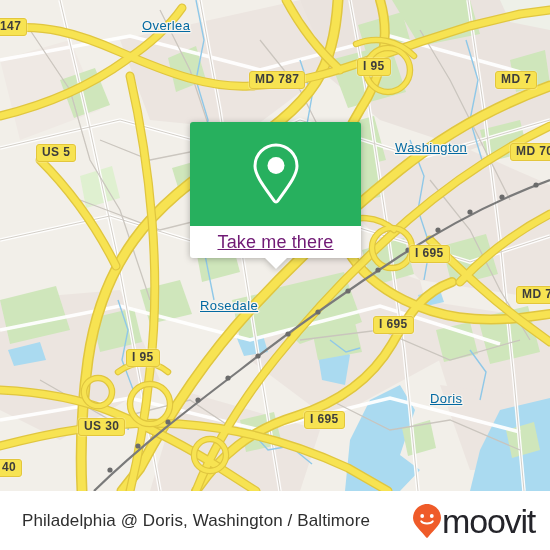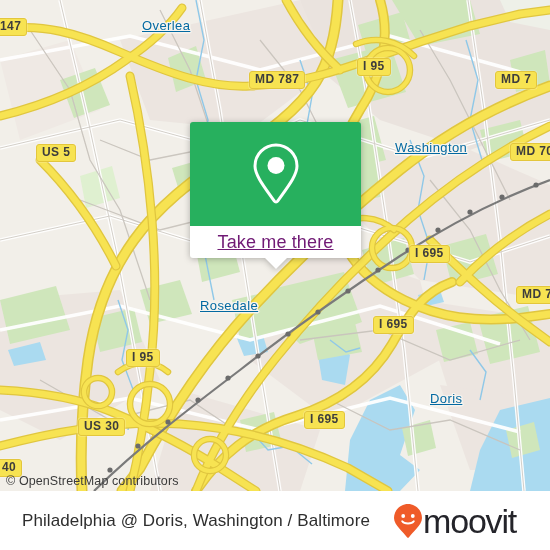--- a/index.html
+++ b/index.html
@@ -92,21 +92,21 @@
   
   .footer{
     position:absolute;left:0;top:491px;width:550px;height:59px;
     background:#ffffff;
     overflow:hidden;
   }
   .footer-inner{
     position:relative;z-index:2;
     height:100%;
     display:flex;align-items:center;justify-content:space-between;
-    padding:0 34px 0 22px;
+    padding:0 15px 0 22px;
     box-sizing:border-box;
   }
   .stop-title{
     font-size:17px;color:#2e2e2e;letter-spacing:.1px;white-space:nowrap;
   }
   .brand{display:flex;align-items:center;gap:0;}
   .brand-word{
     font-size:34px;color:#24242a;letter-spacing:-1.2px;
     line-height:34px;font-weight:500;
   }
@@ -312,21 +312,20 @@
     <div class="shield" style="left:36px;top:144px;">US 5</div>
     <div class="shield" style="left:510px;top:143px;">MD 700</div>
     <div class="shield" style="left:409px;top:245px;">I 695</div>
     <div class="shield" style="left:516px;top:286px;">MD 700</div>
     <div class="shield" style="left:373px;top:316px;">I 695</div>
     <div class="shield" style="left:126px;top:349px;">I 95</div>
     <div class="shield" style="left:78px;top:418px;">US 30</div>
     <div class="shield" style="left:304px;top:411px;">I 695</div>
     <div class="shield" style="left:-4px;top:459px;">40</div>
 
-    <div class="attrib">© OpenStreetMap contributors</div>
   </div>
 
   <div class="callout">
     <div class="callout-head">
       <svg class="pin-icon" width="56" height="66" viewBox="0 0 56 66">
         <path d="M28 4 C16.4 4 7 13.4 7 25 C7 35 18 48 26.4 60.2 C27.2 61.3 28.8 61.3 29.6 60.2 C38 48 49 35 49 25 C49 13.4 39.6 4 28 4 Z" fill="none" stroke="#ffffff" stroke-width="3"></path>
         <circle cx="28" cy="24.5" r="8.5" fill="#ffffff"></circle>
       </svg>
     </div>
     <div class="callout-foot">

